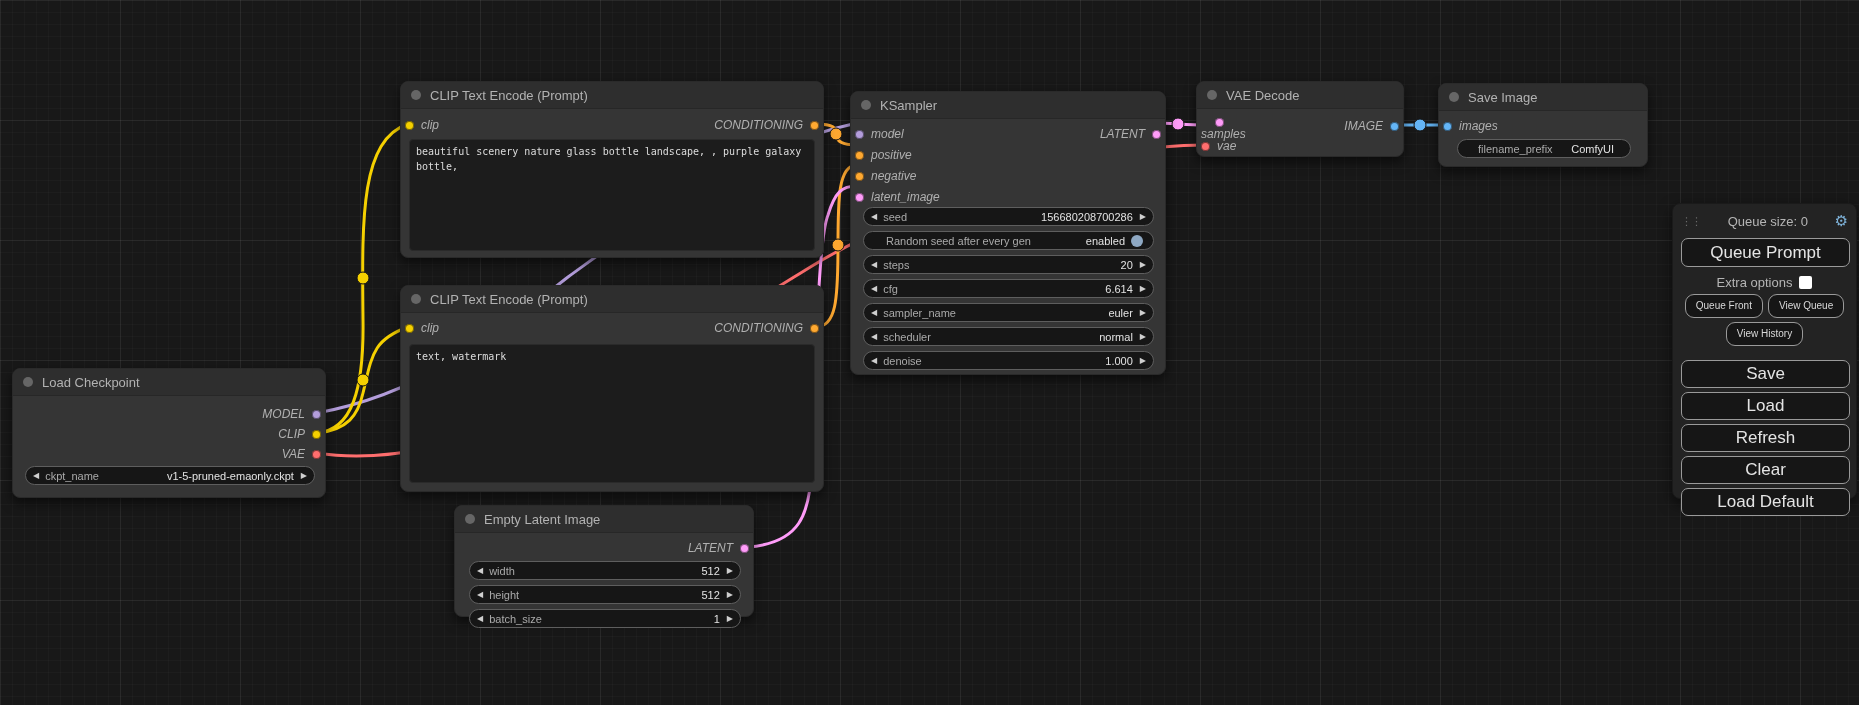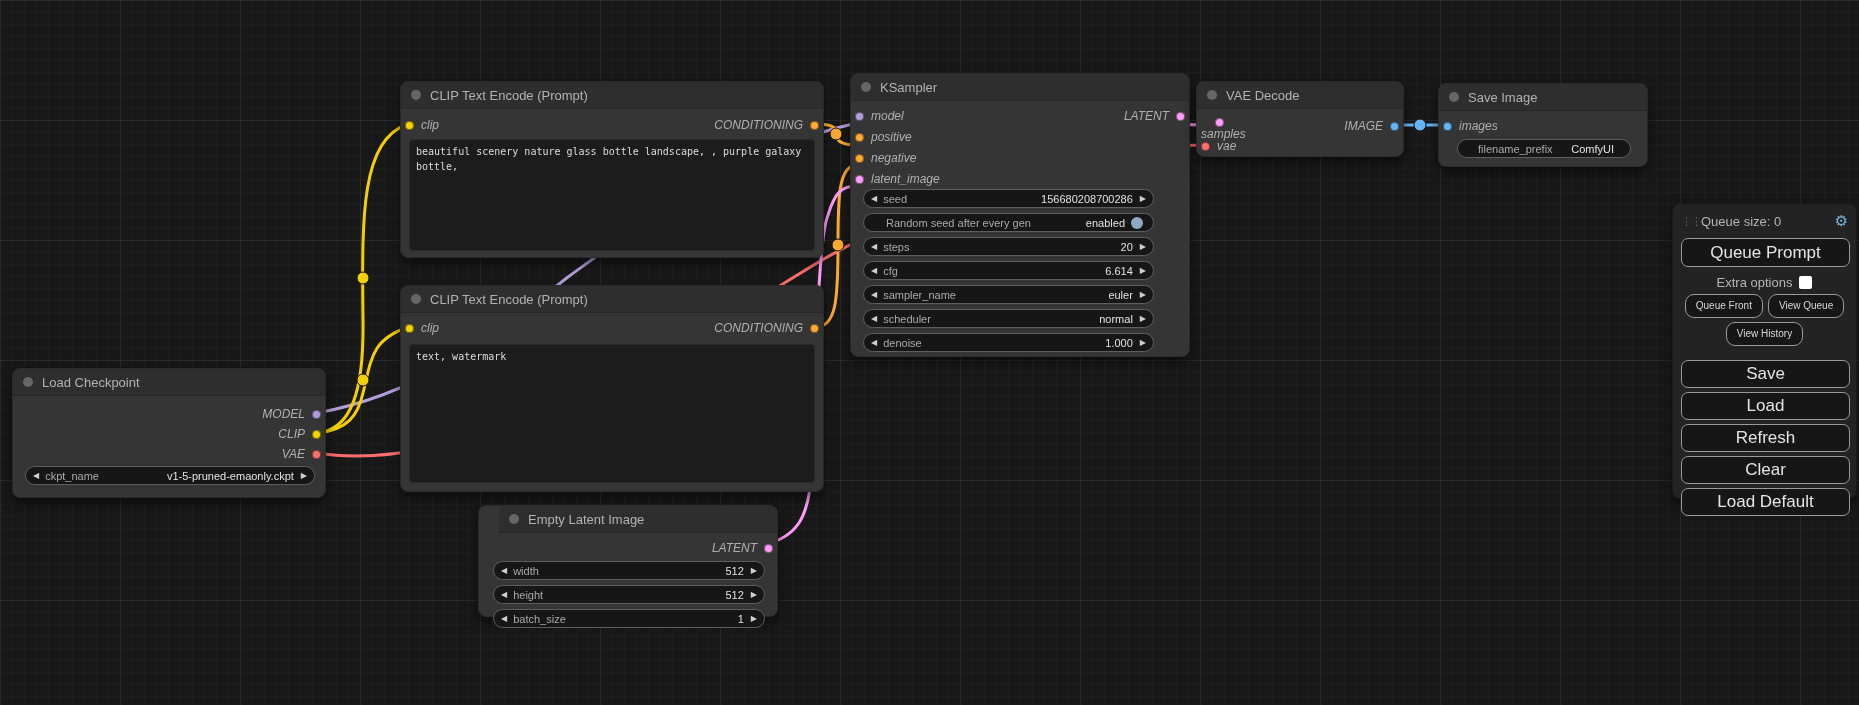--- a/index.html
+++ b/index.html
@@ -45,21 +45,21 @@
   .widget.no-arrows{padding:0 10px;}
   .toggle-dot{width:12px;height:12px;border-radius:50%;flex:0 0 auto;margin-left:6px;}
   
   #menu{
     position:absolute;z-index:3;left:1672px;top:203px;width:185px;height:296px;
     background:#232323;border-radius:8px;border:1px solid #1a1a1a;box-shadow:0 5px 14px rgba(0,0,0,.6);
     box-sizing:border-box;padding:7px 8px;color:#b5b5b5;
   }
   #menu .hdr{display:flex;align-items:center;font-size:13px;height:20px;}
   #menu .drag{color:#6a6a6a;font-size:11px;letter-spacing:-1px;cursor:grab;}
-  #menu .qsize{flex:1;}
+  #menu .qsize{flex:1;text-align:center;}
   #menu .gear{font-size:15px;cursor:pointer;}
   .btn{
     display:block;width:169px;margin:0 auto;background:#161616;border:1px solid #9a9a9a;border-radius:7px;
     color:#e4e4e4;text-align:center;box-sizing:border-box;cursor:pointer;
   }
   .btn-big{font-size:17px;height:28px;line-height:26px;margin-bottom:4px;}
   .btn-queue{font-size:17px;height:29px;line-height:27px;margin-top:7px;}
   .extra-row{display:flex;align-items:center;justify-content:center;font-size:13px;margin:8px 0 4px;color:#b5b5b5;}
   .checkbox{width:13px;height:13px;background:#fff;border-radius:2px;margin-left:7px;cursor:pointer;}
   .small-row{display:flex;justify-content:center;gap:5px;margin-bottom:4px;}
@@ -140,21 +140,21 @@
     <span class="slot-dot" style="background: rgb(245, 208, 0);"></span>
     <span>clip</span>
   </div>
   <div class="slot-row out-row" style="top:34px;">
     <span>CONDITIONING</span>
     <span class="slot-dot" style="background: rgb(255, 169, 49);"></span>
   </div>
   <div class="textarea" style="left:8px;top:58px;width:406px;height:139px;">text, watermark</div>
 </div>
 
-<div class="node" style="left:478px;top:505px;width:300px;height:112px;padding-left:20px;">
+<div class="node" style="left:454px;top:505px;width:300px;height:112px;">
   <div class="node-title">
     <span class="title-dot" style="background: rgb(102, 102, 102);"></span>
     <span>Empty Latent Image</span>
   </div>
   <div class="slot-row out-row" style="top:34px;">
     <span>LATENT</span>
     <span class="slot-dot" style="background: rgb(255, 156, 249);"></span>
   </div>
   <div class="widget" style="left:14px;top:55px;width:272px;">
     <span class="arrow">◀</span>
@@ -169,21 +169,21 @@
     <span class="arrow">▶</span>
   </div>
   <div class="widget" style="left:14px;top:103px;width:272px;">
     <span class="arrow">◀</span>
     <span class="wname">batch_size</span>
     <span class="wvalue">1</span>
     <span class="arrow">▶</span>
   </div>
 </div>
 
-<div class="node" style="left:850px;top:73px;width:340px;height:284px;">
+<div class="node" style="left:850px;top:91px;width:316px;height:284px;">
   <div class="node-title">
     <span class="title-dot" style="background: rgb(102, 102, 102);"></span>
     <span>KSampler</span>
   </div>
   <div class="slot-row in-row" style="top:34px;">
     <span class="slot-dot" style="background: rgb(179, 157, 219);"></span>
     <span>model</span>
   </div>
   <div class="slot-row in-row" style="top:55px;">
     <span class="slot-dot" style="background: rgb(255, 169, 49);"></span>

